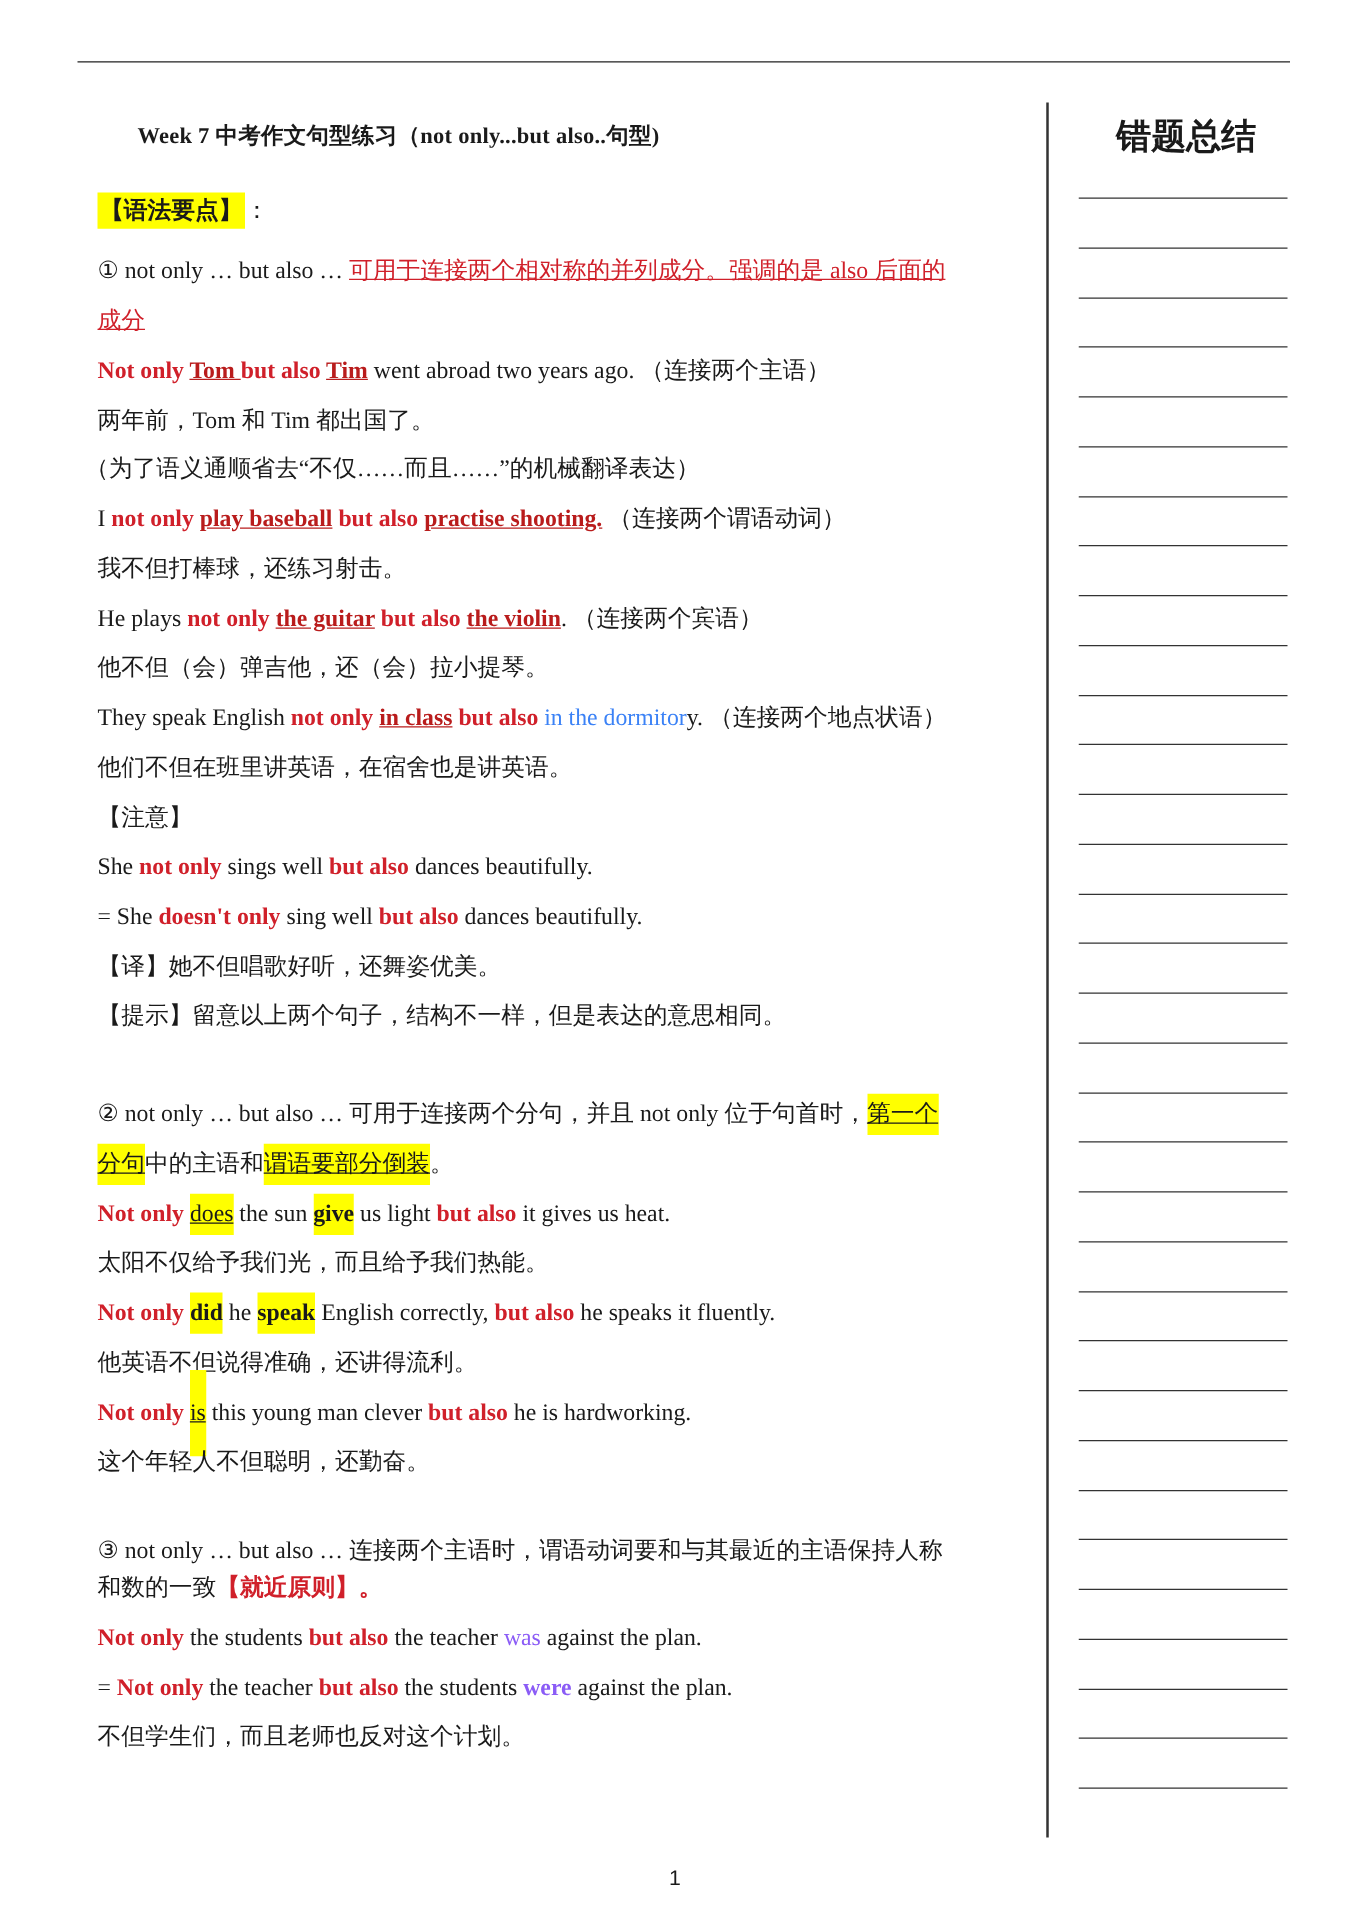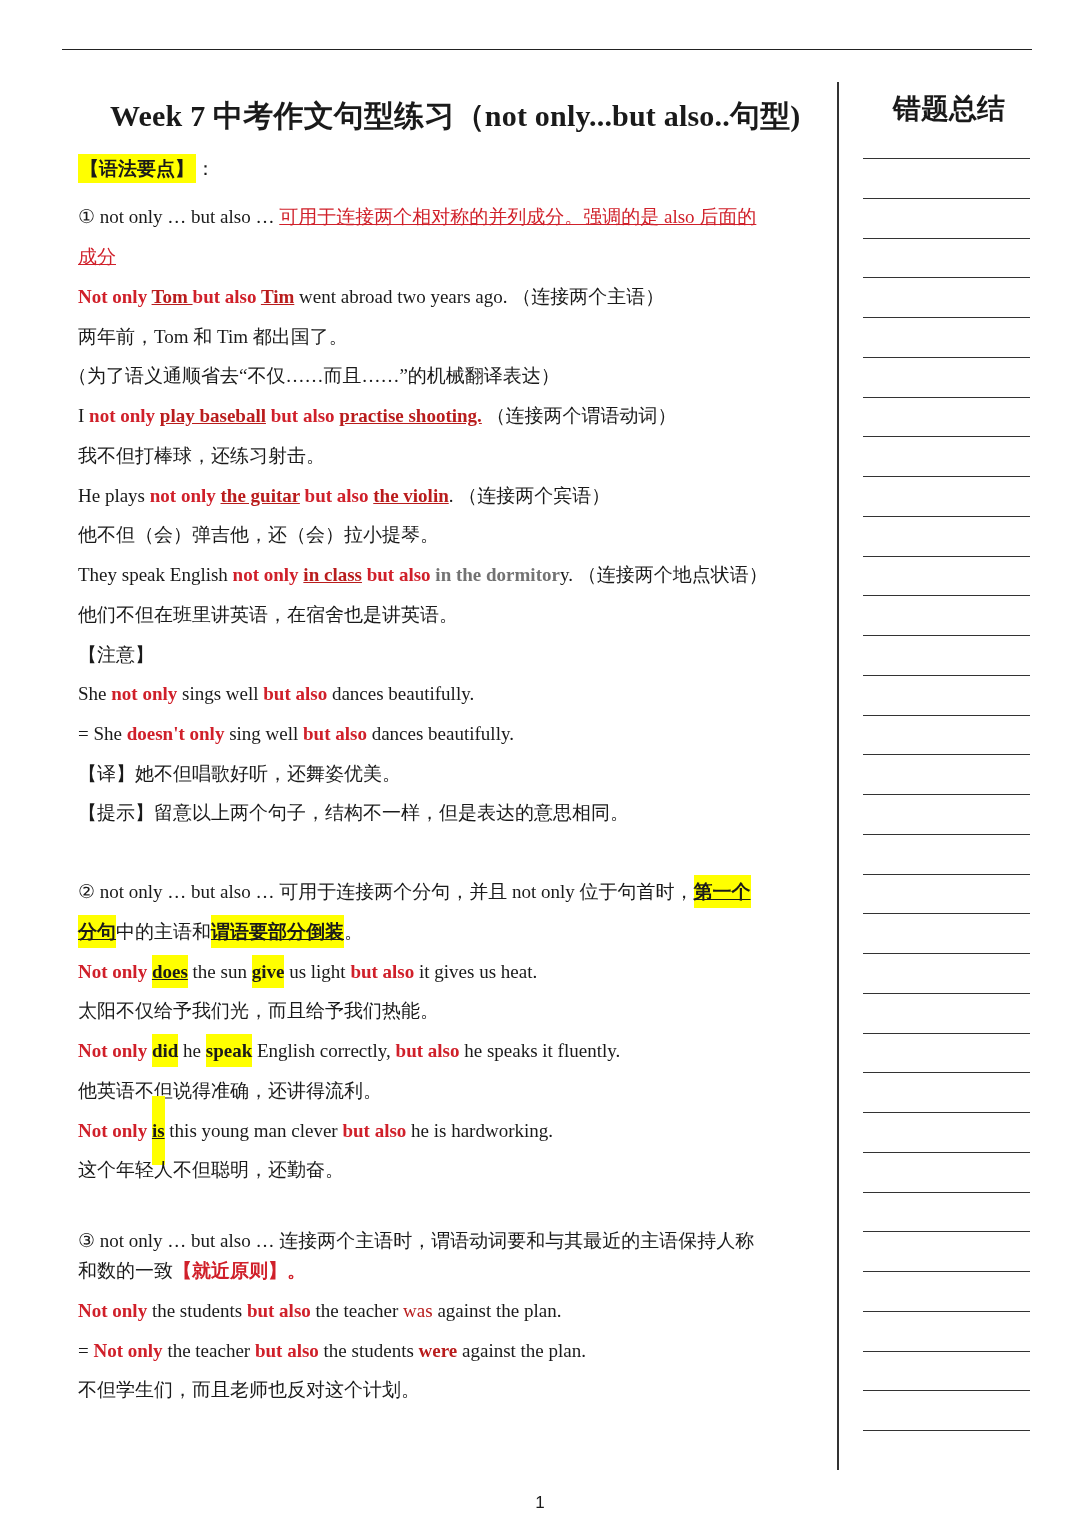--- a/index.html
+++ b/index.html
@@ -1,27 +1,27 @@
 <!DOCTYPE html>
 <html><head>
 <meta charset="utf-8">
 <style>
   html, body { margin: 0; padding: 0; background: #ffffff; }
   body { width: 1080px; height: 1524px; position: relative; overflow: hidden;
          font-family: "Liberation Serif", "DejaVu Serif", serif; color: #1a1a1a; }
   .top-rule { position: absolute; left: 62px; top: 49px; width: 970px; height: 1px; background: #222; }
   .v-divider { position: absolute; left: 837px; top: 82px; width: 2px; height: 1388px; background: #333; }
   .main { position: absolute; left: 62px; top: 0; width: 760px; }
-  .title { position: absolute; left: 48px; top: 96px; font-size: 30px; font-weight: bold; white-space: nowrap; letter-spacing: 0.2px; }
+  .title { position: absolute; left: 48px; top: 96px; font-size: 18px; font-weight: bold; white-space: nowrap; letter-spacing: 0.2px; }
   .ln { position: absolute; left: 16px; white-space: nowrap; font-size: 19px; line-height: 28px; }
   .redb { color: #d0202a; font-weight: bold; }
-  .blue { color: #737373; font-weight: bold; }
+  .blue { color: #3b82f6; font-weight: normal; }
   .blueu { color: #b91c1c; font-weight: bold; text-decoration: underline; }
-  .green { color: #b91c1c; font-weight: bold; }
-  .hlbu { background: #ffff00; font-weight: bold; text-decoration: underline; }
+  .green { color: #8b5cf6; font-weight: bold; }
+  .hlbu { background: #ffff00; font-weight: normal; text-decoration: underline; }
   .hlb { background: #ffff00; font-weight: bold; }
   .redu { color: #d0202a; text-decoration: underline; }
   .badge { background: #ffff00; font-weight: bold; padding: 4px 2px; }
   .side-title { position: absolute; left: 893px; top: 90px; font-size: 28px; font-weight: bold; font-family: "DejaVu Sans", sans-serif; }
   .side-line { position: absolute; left: 863px; width: 167px; height: 1px; background: #333; }
   .page-num { position: absolute; left: 0; width: 1080px; top: 1493px; text-align: center; font-size: 17px; font-family: "Liberation Sans", sans-serif; }
 </style>
 </head>
 <body>
 

